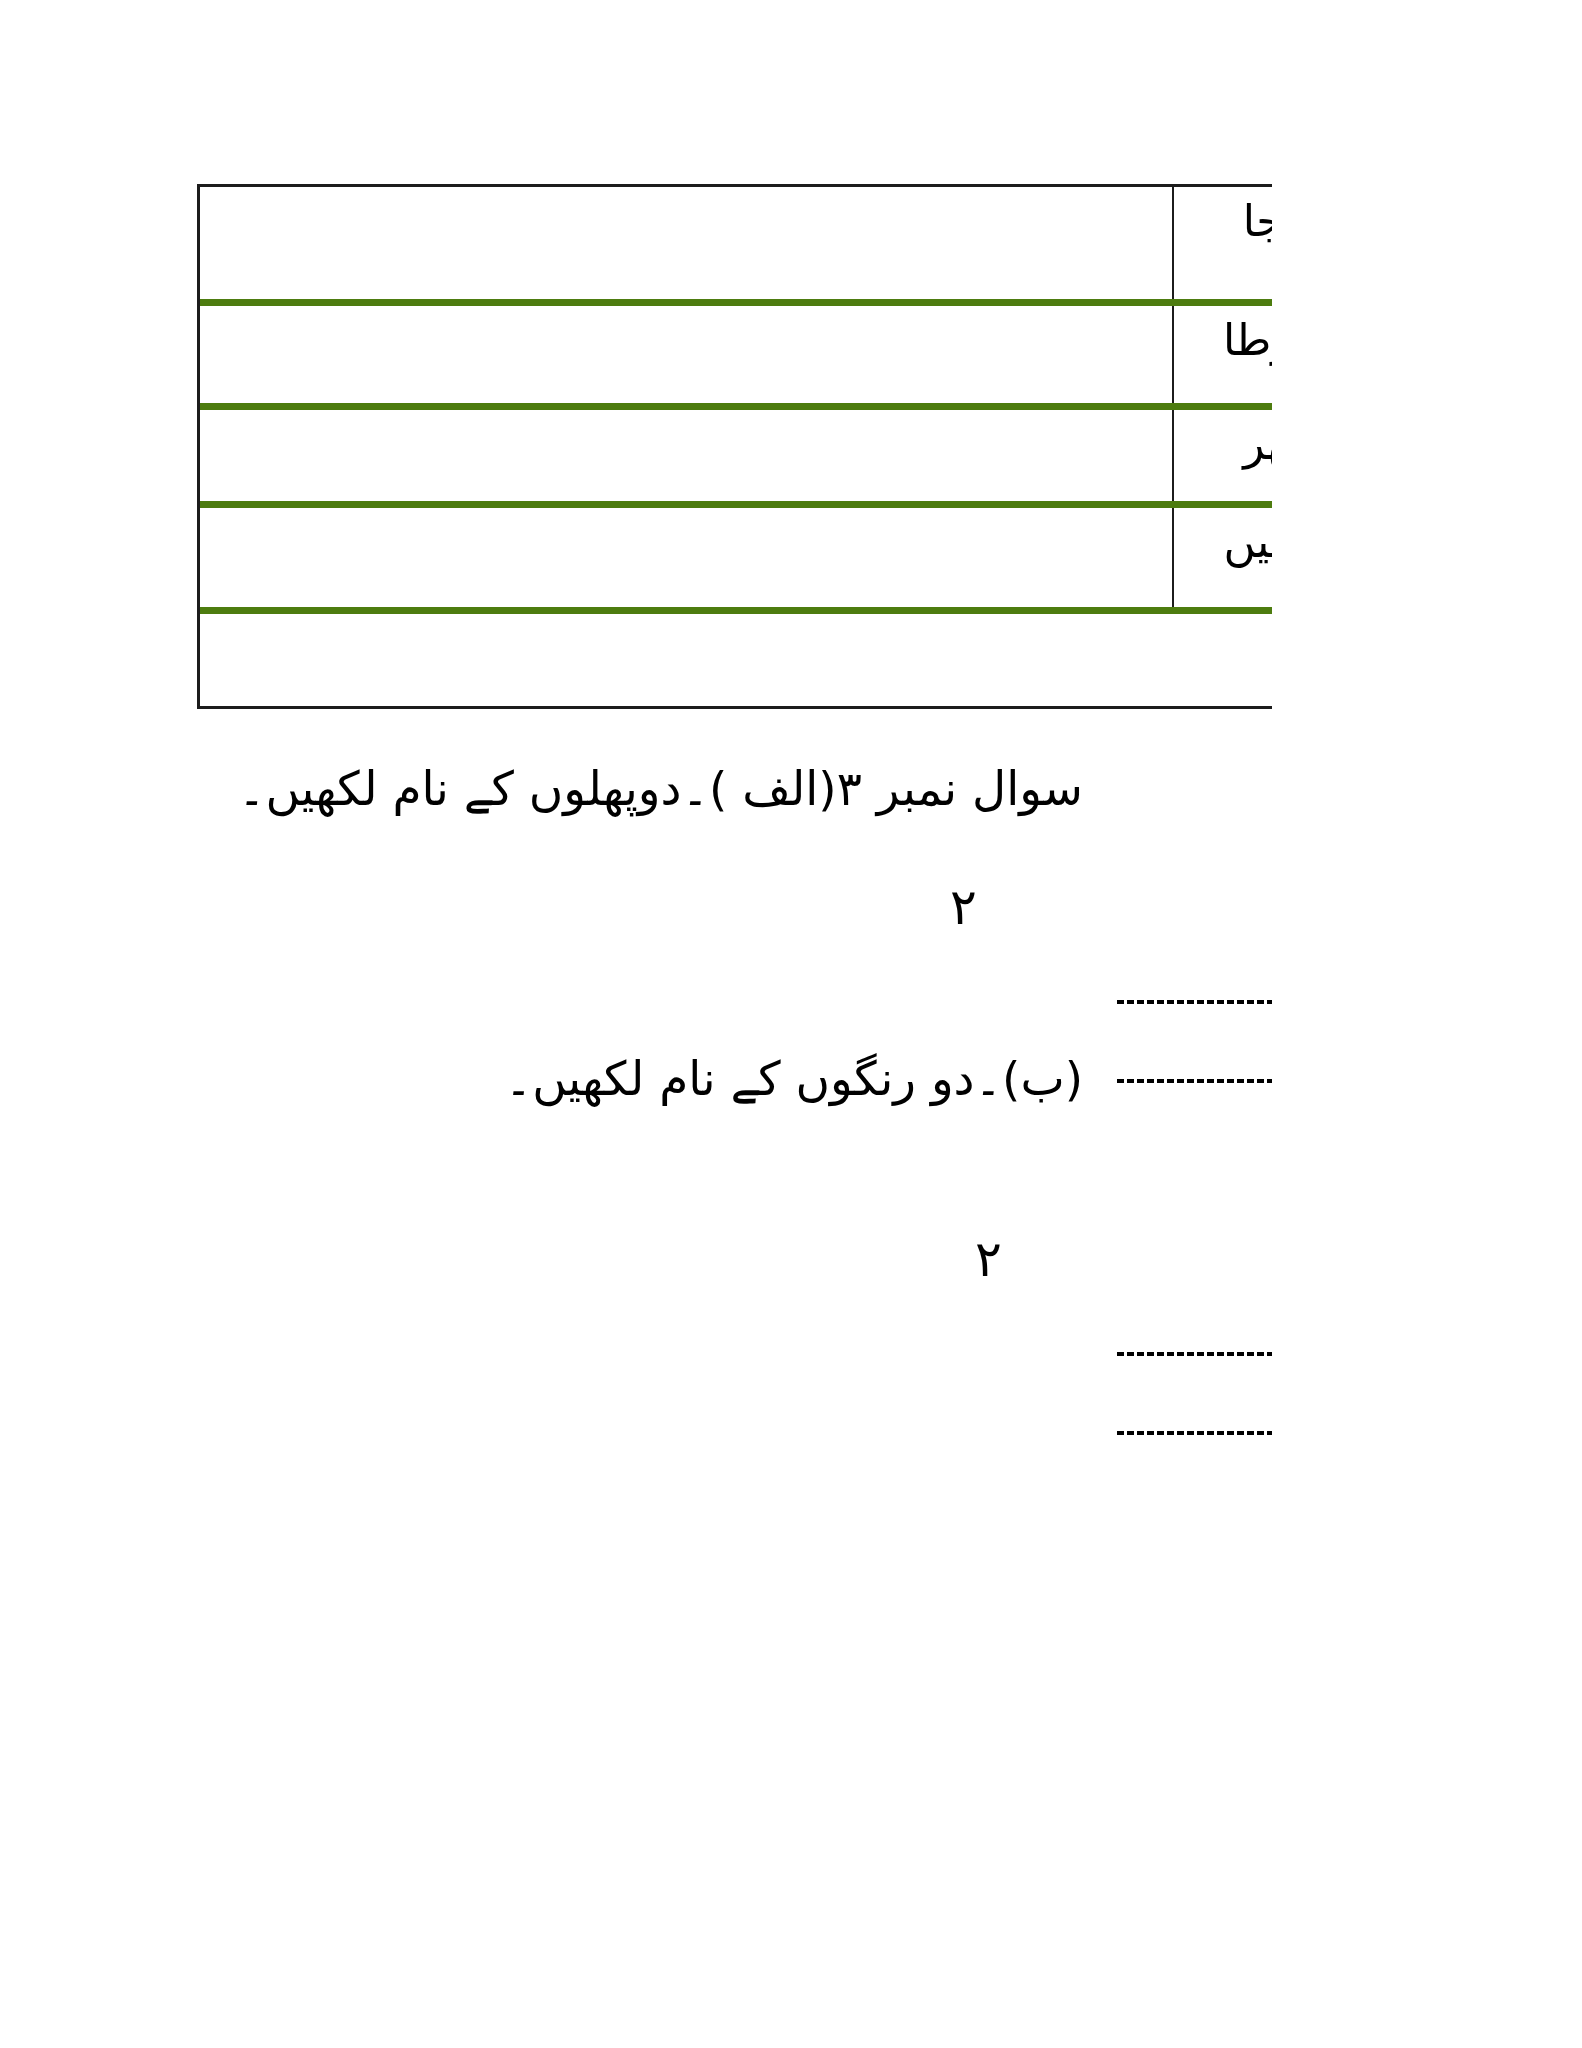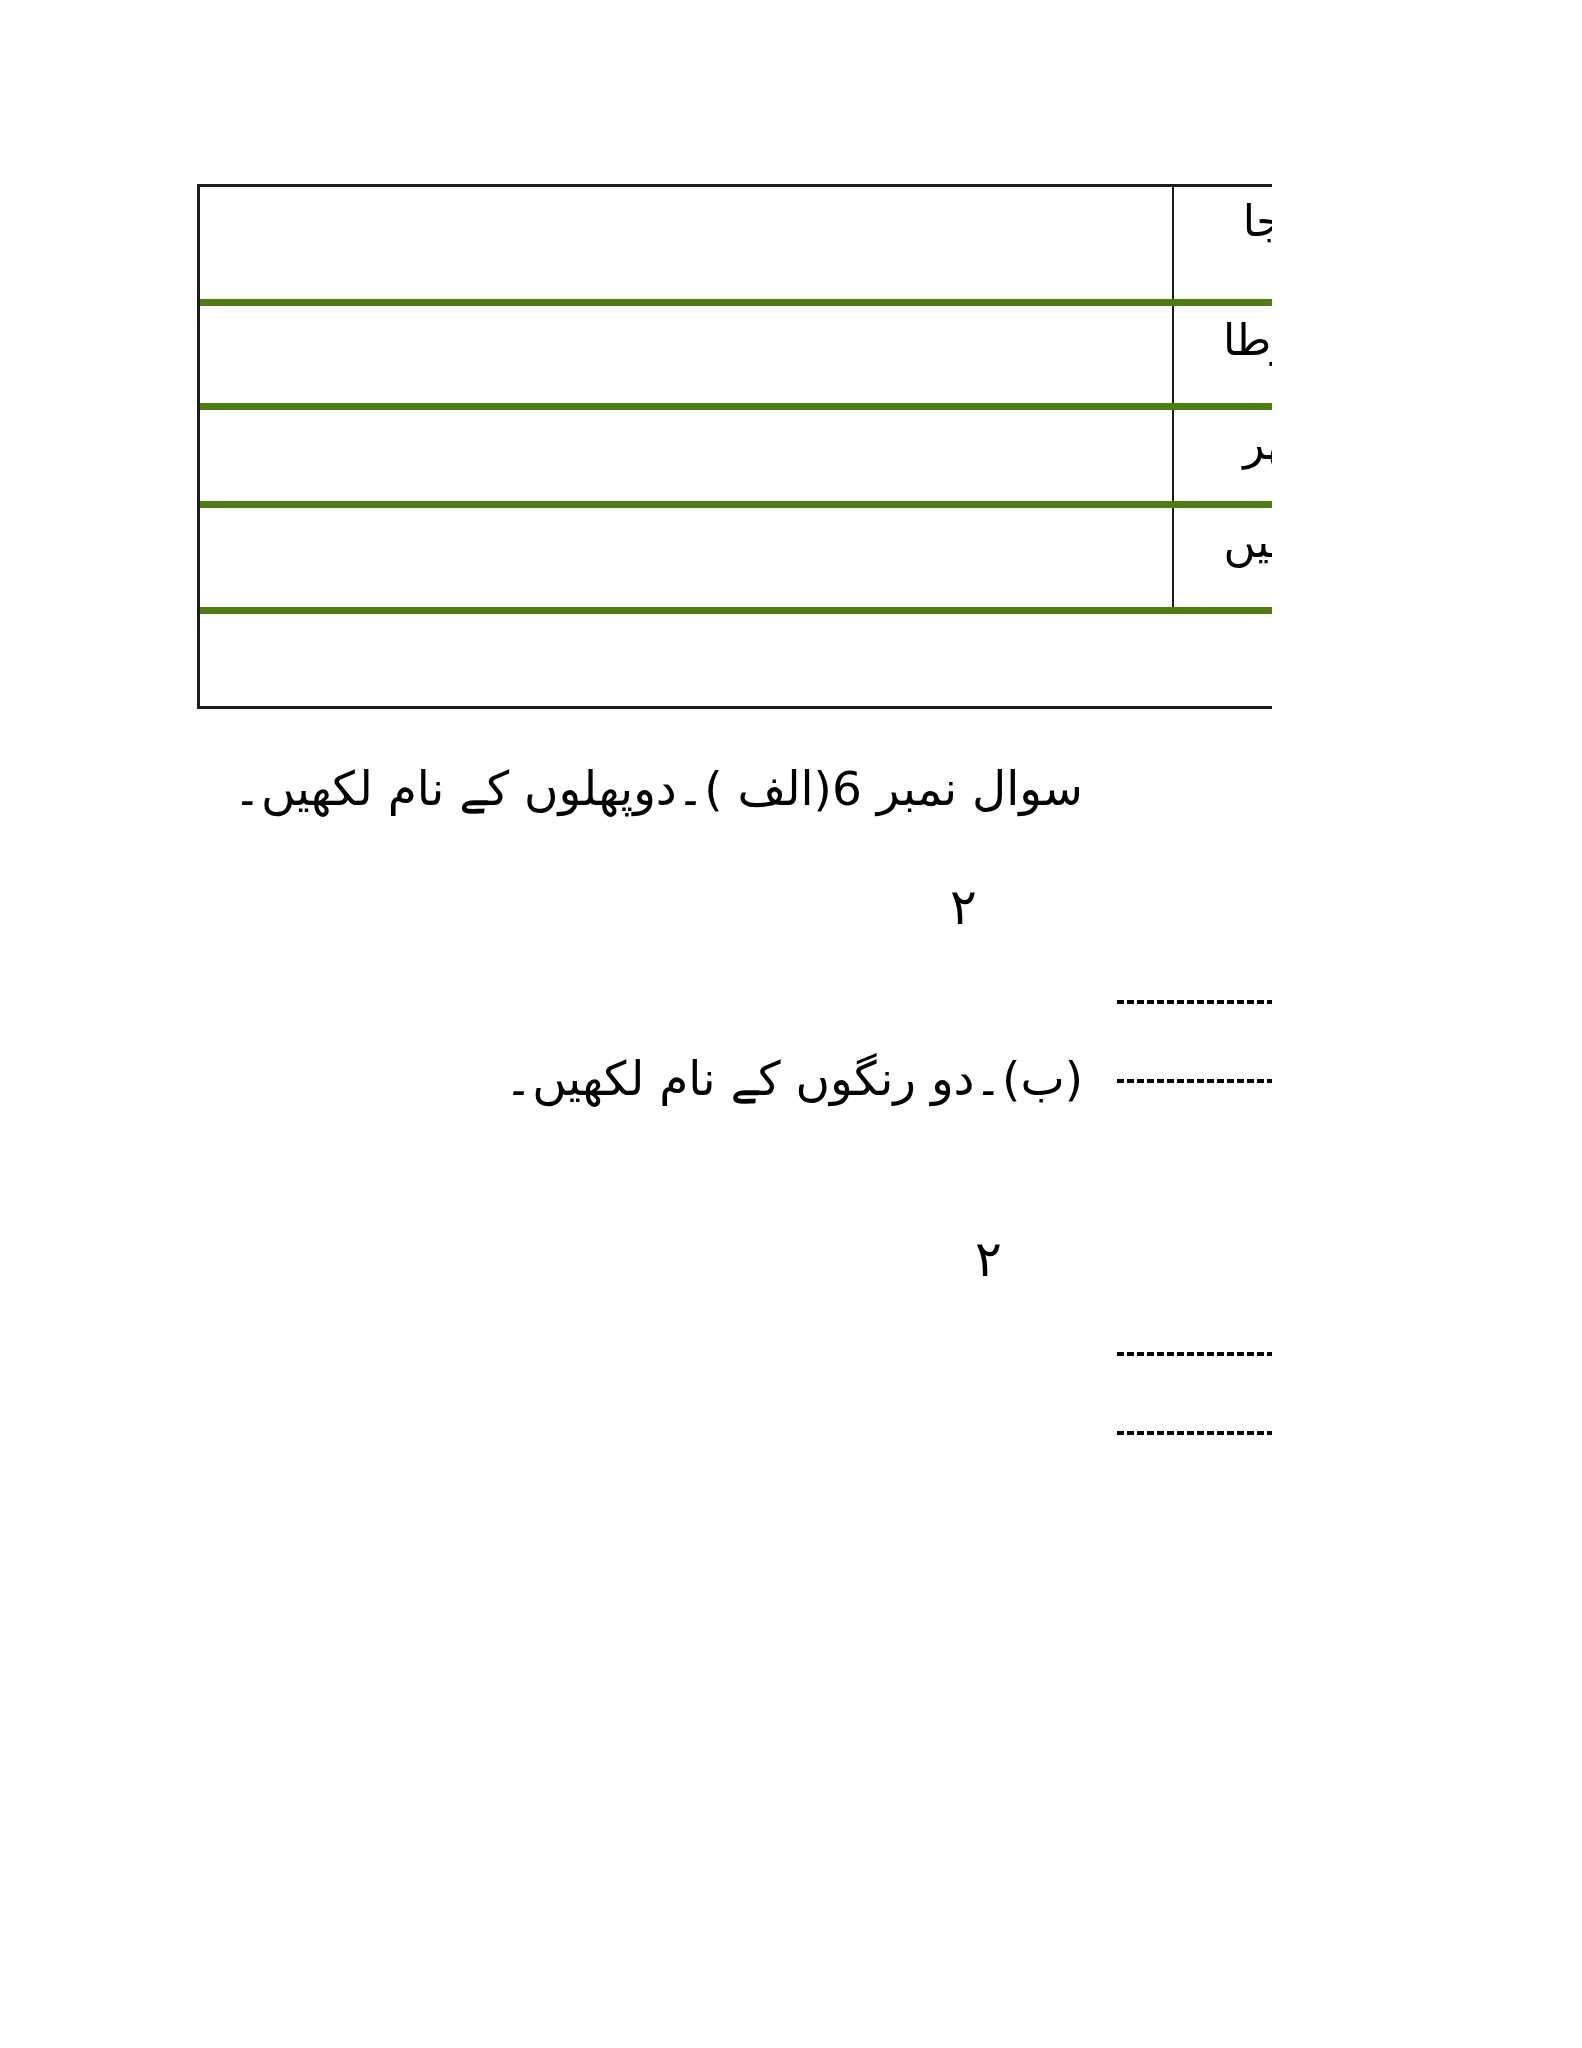--- a/index.html
+++ b/index.html
@@ -100,21 +100,21 @@
       <div class="ans-cell"></div>
       <div class="word-cell">
         <span>لکھیں</span>
       </div>
     </div>
     <div class="vrow r5">
       <div class="ans-cell"></div>
     </div>
   </div>
 
-  <div class="question qa">سوال نمبر 6(الف )۔دوپھلوں کے نام لکھیں۔</div>
+  <div class="question qa">سوال نمبر ۳(الف )۔دوپھلوں کے نام لکھیں۔</div>
 
   <div class="marks marks-a">۲</div>
 
   <div class="blank b1"></div>
   <div class="blank b2"></div>
 
   <div class="question qb">(ب)۔دو رنگوں کے نام لکھیں۔</div>
 
   <div class="marks marks-b">۲</div>
 

